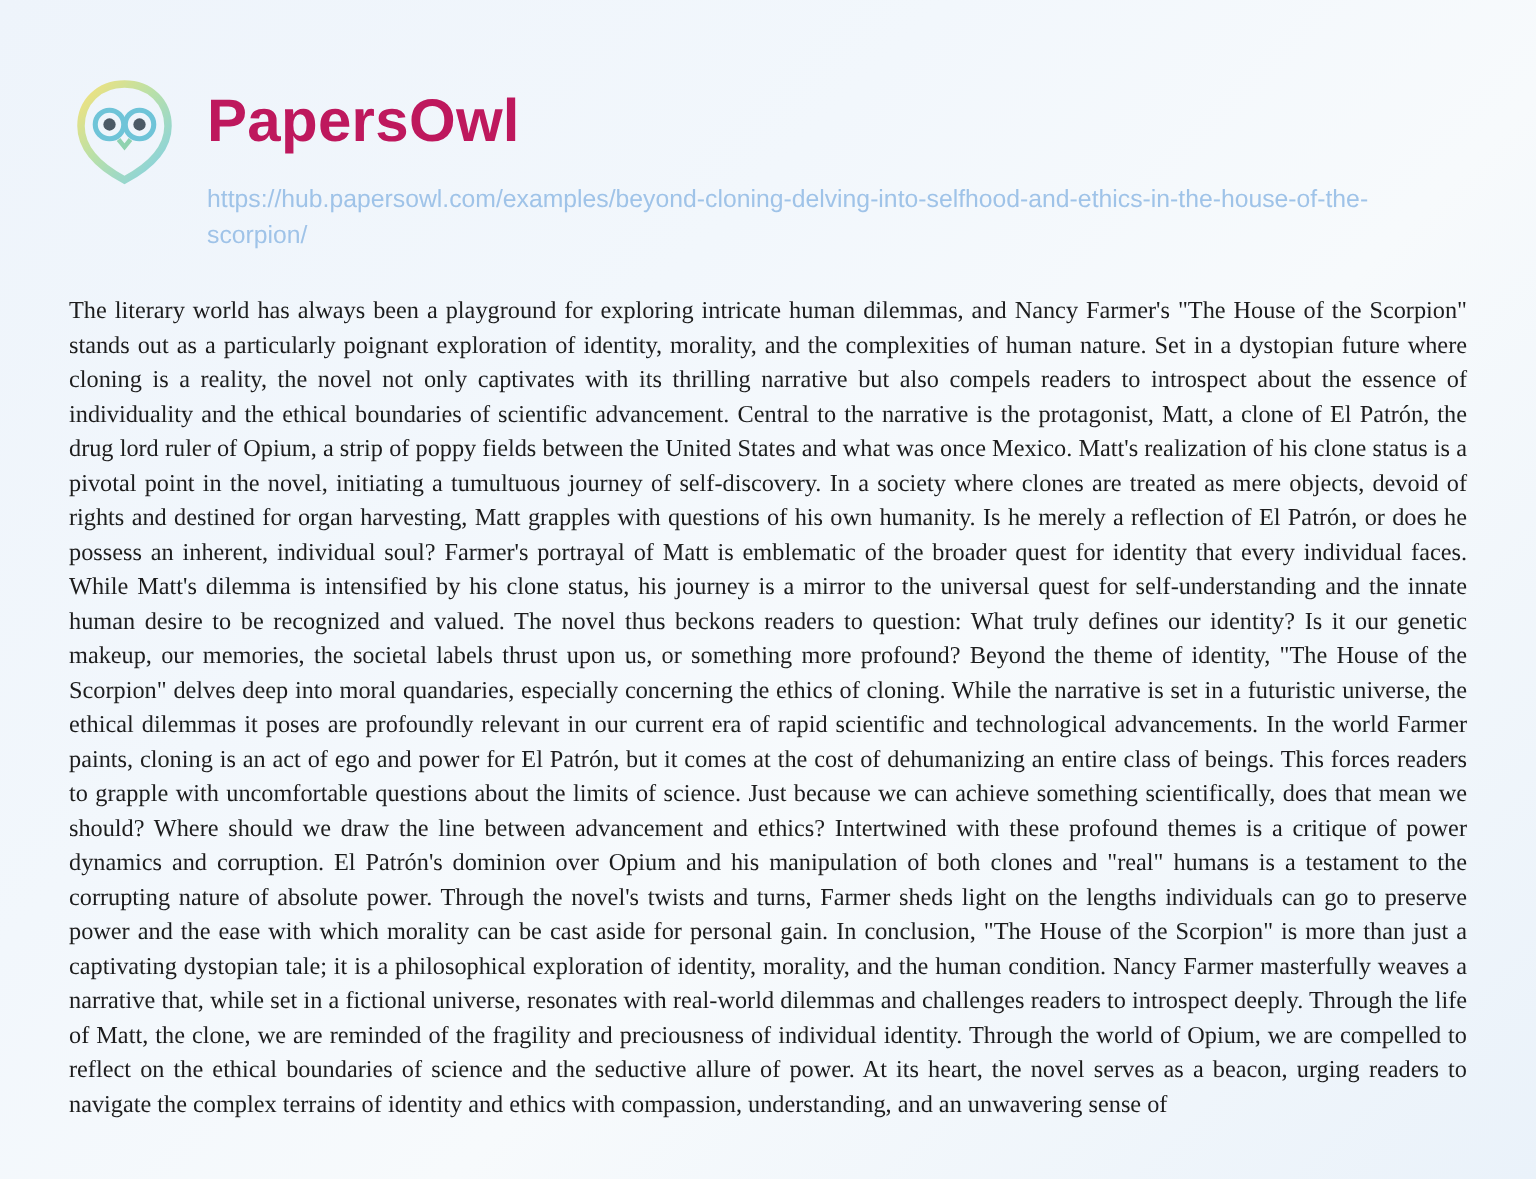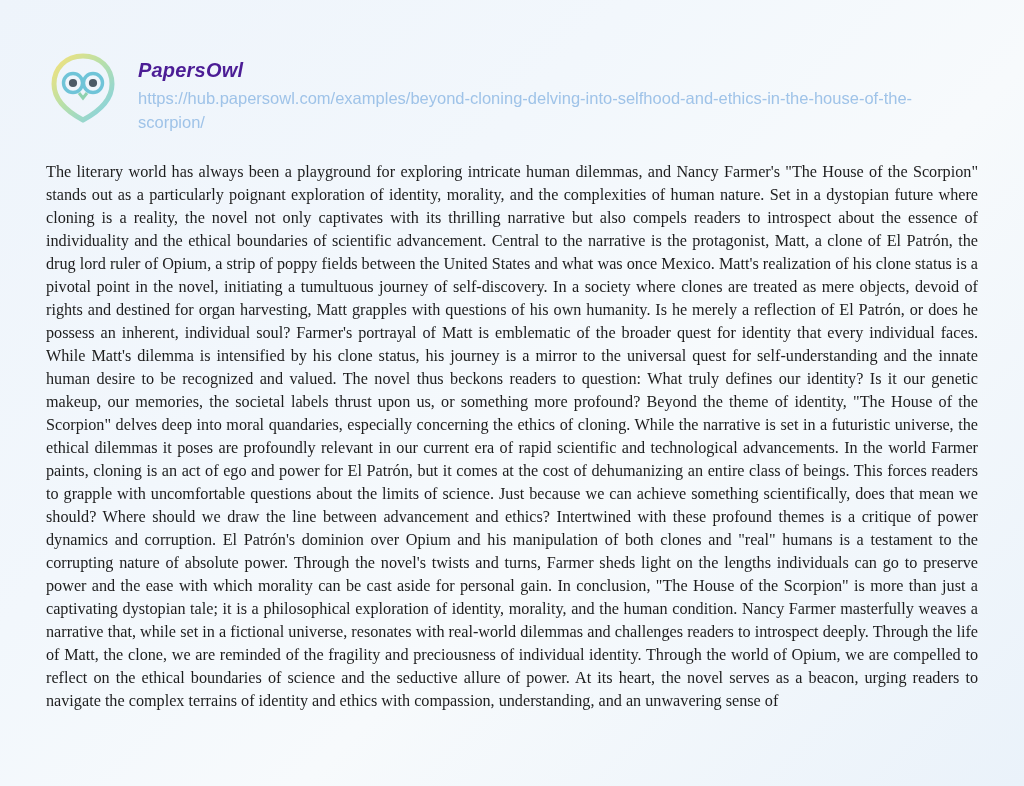--- a/index.html
+++ b/index.html
@@ -35,33 +35,32 @@
   }
   .logo-mark svg {
     display: block;
   }
   .brand-block {
     padding-top: 14px;
     min-width: 0;
   }
   .brand-name {
     font-family: "Liberation Sans", sans-serif;
-    font-size: 20px;
+    font-size: 40px;
     font-weight: bold;
-    color: #4c1d95;
+    color: #be185d;
     letter-spacing: 0.2px;
     line-height: 1.05;
-    font-style: italic;
   }
   .brand-url {
     font-family: "Liberation Sans", sans-serif;
     font-size: 16.5px;
     color: #9fc3e8;
     line-height: 1.45;
-    margin-top: 6px;
+    margin-top: 20px;
     max-width: 830px;
     word-break: break-word;
   }
   .doc-title {
     font-family: "Liberation Sans", sans-serif;
     font-size: 27px;
     color: #2e3a44;
     line-height: 1.42;
     font-weight: normal;
     margin: 0 0 20px 0;

